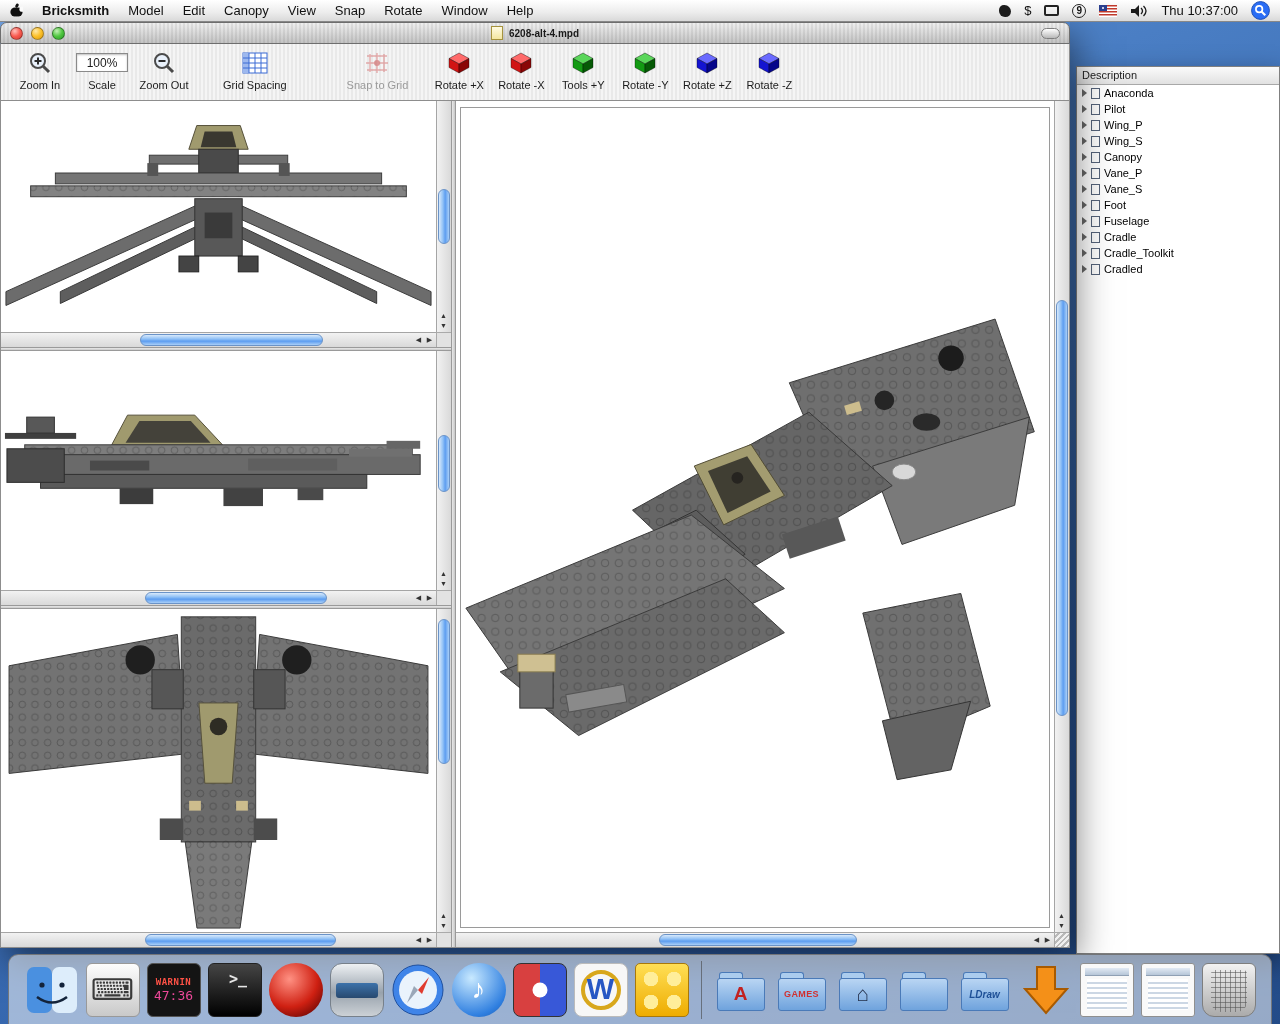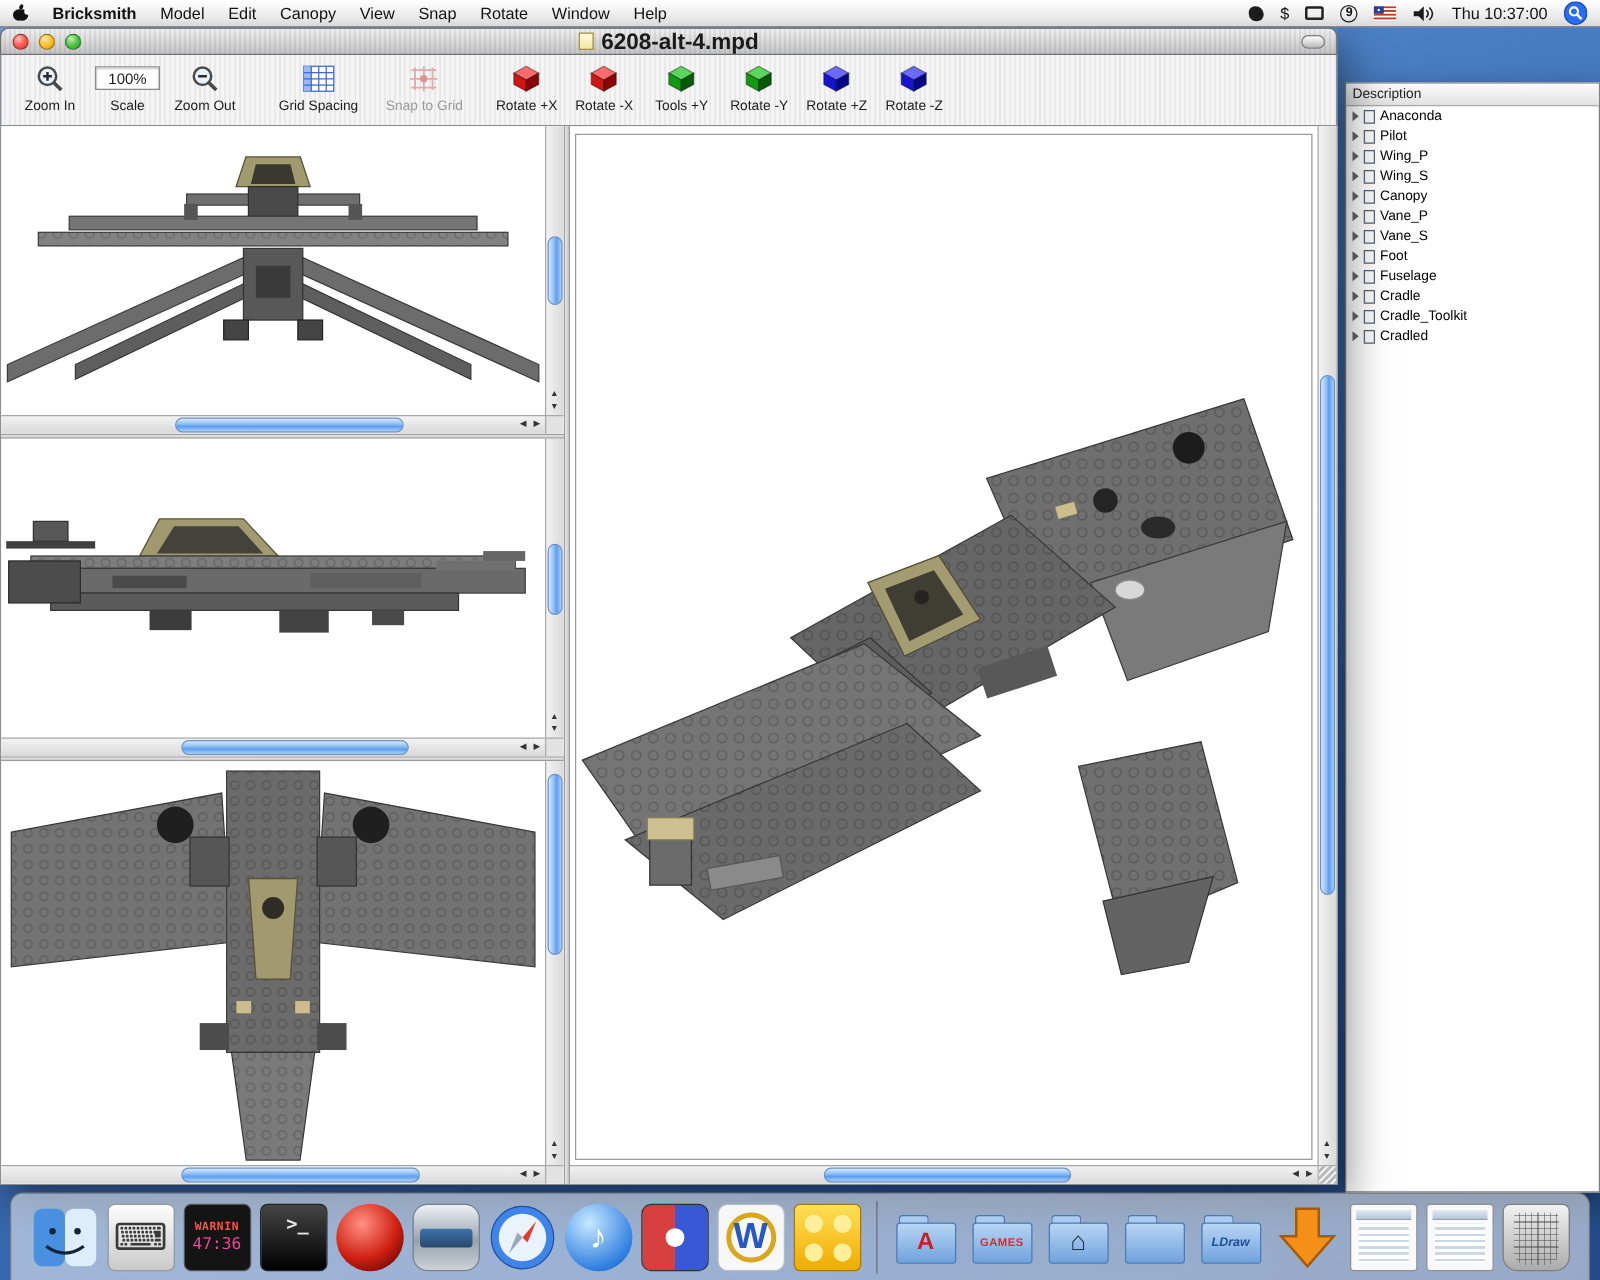--- a/index.html
+++ b/index.html
@@ -25,31 +25,31 @@
             box-shadow: 6px 14px 34px rgba(0,0,0,.5); z-index:20; }
   .titlebar { height:22px; background:repeating-linear-gradient(90deg,#f4f4f4 0 2px,#e4e4e4 2px 4px),linear-gradient(#fafafa,#ccc);
     background-blend-mode:multiply; border:1px solid #6e6e6e; border-radius:7px 7px 0 0;
     display:flex; align-items:center; position:relative; }
   .traffic { display:flex; gap:8px; padding-left:9px; }
   .light { width:13px; height:13px; border-radius:50%; border:1px solid rgba(0,0,0,.35); }
   .light.red { background:radial-gradient(circle at 35% 28%, #ffc1bb, #f95a50 50%, #c93a30); }
   .light.yel { background:radial-gradient(circle at 35% 28%, #ffe9a8, #fcc028 50%, #d89a10); }
   .light.grn { background:radial-gradient(circle at 35% 28%, #c4f0b6, #4fc63f 50%, #2a9a28); }
   .title { position:absolute; left:50%; transform:translateX(-50%); display:flex; align-items:center; gap:6px;
-           font-size:18px; font-weight:bold; color:#1a1a1a; }
+           font-size:10px; font-weight:bold; color:#1a1a1a; }
   .docicon { width:12px; height:14px; background:linear-gradient(#fffbe2,#f3e6a0); border:1px solid #a5923c; display:inline-block; }
   .pill { margin-left:auto; margin-right:9px; width:19px; height:11px; border-radius:6px;
           background:linear-gradient(#fff,#b9b9b9); border:1px solid #7e7e7e; }
 
   
   .toolbar { height:57px; background:repeating-linear-gradient(90deg,#f5f5f5 0 2px,#e9e9e9 2px 4px);
     border:1px solid #8d8d8d; border-top:none; display:flex; align-items:flex-start; padding:5px 10px 0; gap:4px; }
   .tbtn { display:flex; flex-direction:column; align-items:center; gap:3px; font-size:11px; color:#1c1c1c; min-width:58px; }
   .tbtn .ic { height:27px; display:flex; align-items:center; justify-content:center; }
-  .tbtn.disabled { color:#9a9a9a; }
+  .tbtn.disabled { color:#9a9a9a;margin-left:38px; }
   .tbtn.disabled .ic { opacity:.55; }
   .scalebox { width:52px; height:19px; border:1px solid #8a8a8a; background:#fff; font-size:12px;
               display:flex; align-items:center; justify-content:center; box-shadow:inset 0 1px 2px rgba(0,0,0,.25); }
   .sp1 { width:22px; } .sp2 { width:14px; }
   .ctop { fill:var(--c1); stroke:rgba(0,0,0,.4); } .cleft { fill:var(--c2); stroke:rgba(0,0,0,.35); } .cright { fill:var(--c3); stroke:rgba(0,0,0,.35); }
 
   
   .content { position:absolute; top:79px; left:0; right:0; bottom:0;
     border:1px solid #8d8d8d; border-top:none; background:#e4e4e4; display:flex; }
   .leftcol { width:450px; display:flex; flex-direction:column; }

